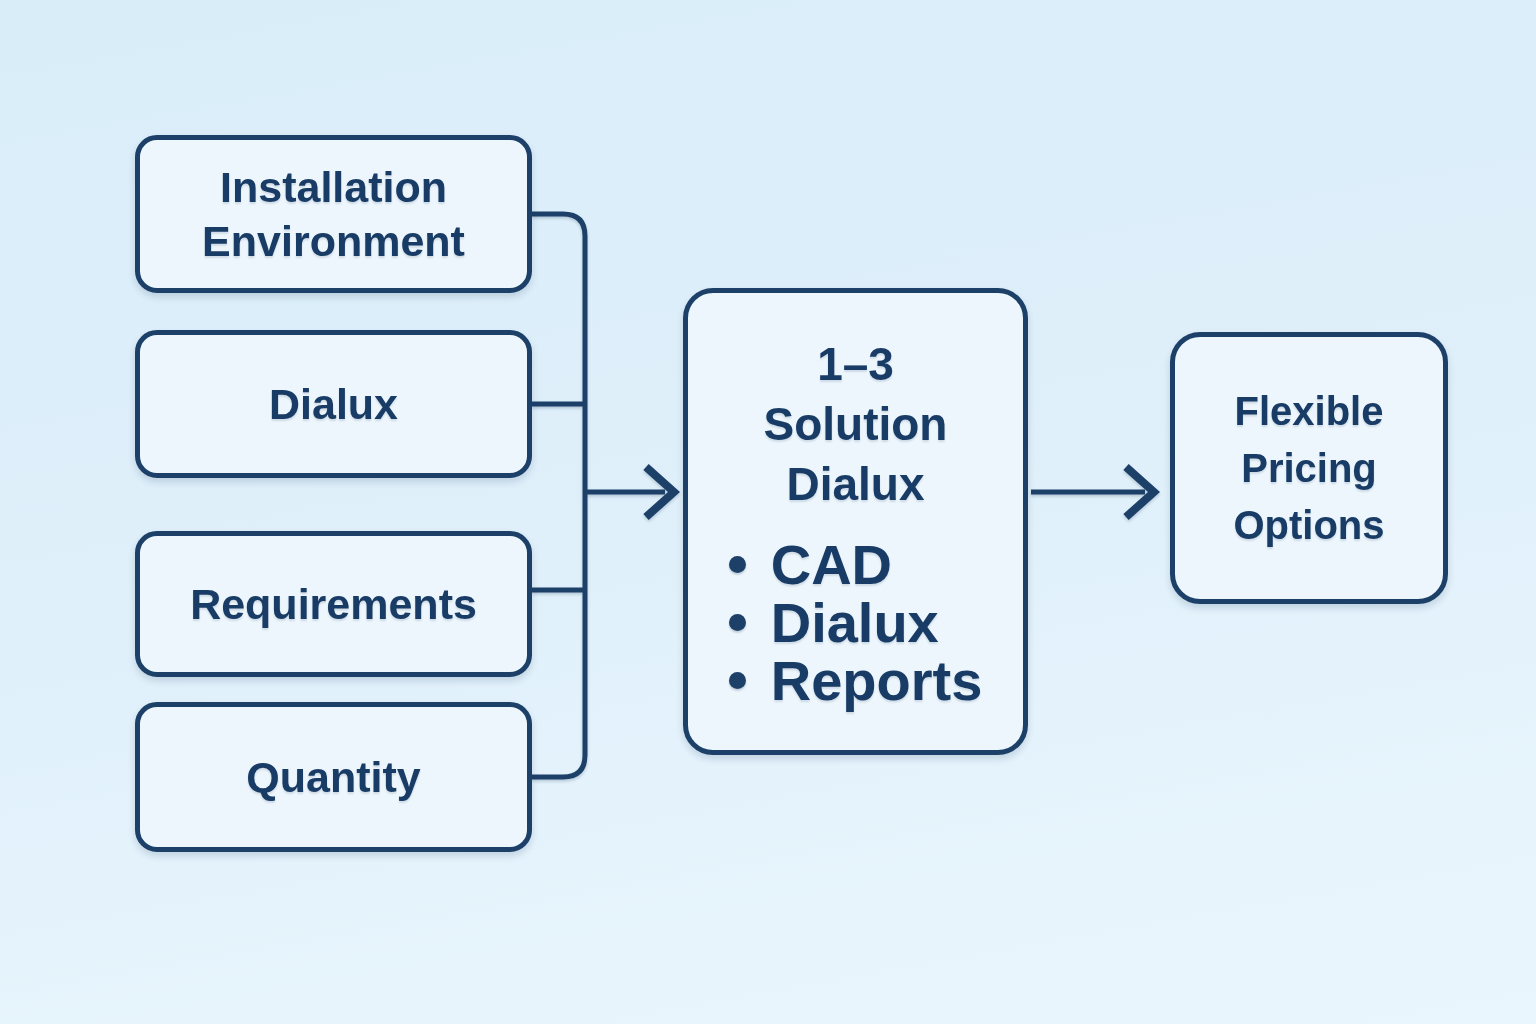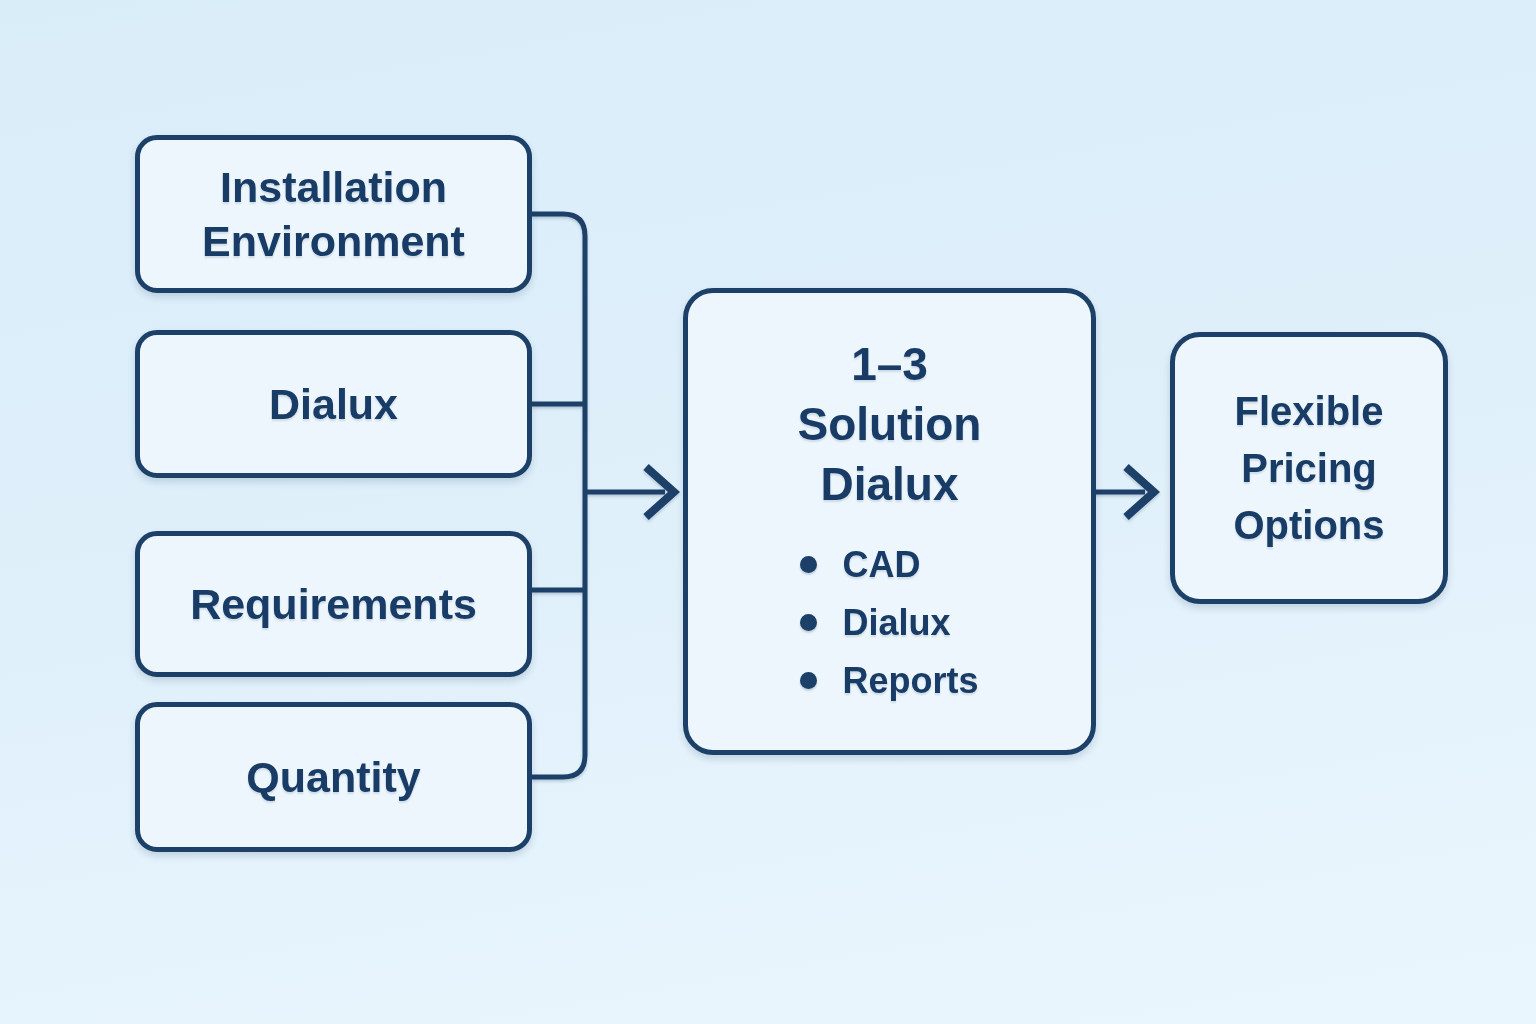--- a/index.html
+++ b/index.html
@@ -33,33 +33,33 @@
     left:135px;width:397px;border-radius:22px;
     font-size:43px;line-height:54px;
     padding:6px 22px;
   }
   #input-0{top:135px;height:158px;}
   #input-1{top:330px;height:148px;}
   #input-2{top:531px;height:146px;}
   #input-3{top:702px;height:150px;}
 
   .solution-box{
-    left:683px;top:288px;width:413px;height:467px;
+    left:683px;top:288px;width:345px;height:467px;
     border-radius:30px;
     flex-direction:column;
     padding:14px 4px;
   }
   .solution-title{
     font-size:46px;line-height:60px;
     text-align:center;
   }
   .bullet-list{
     list-style:none;
     margin-top:22px;
-    font-size:36px;
+    font-size:56px;
     align-self:center;
     text-align:right;
   }
   .bullet{
     display:flex;align-items:center;
     height:58px;
   }
   .dot{
     width:17px;height:17px;border-radius:50%;
     background:var(--navy);

